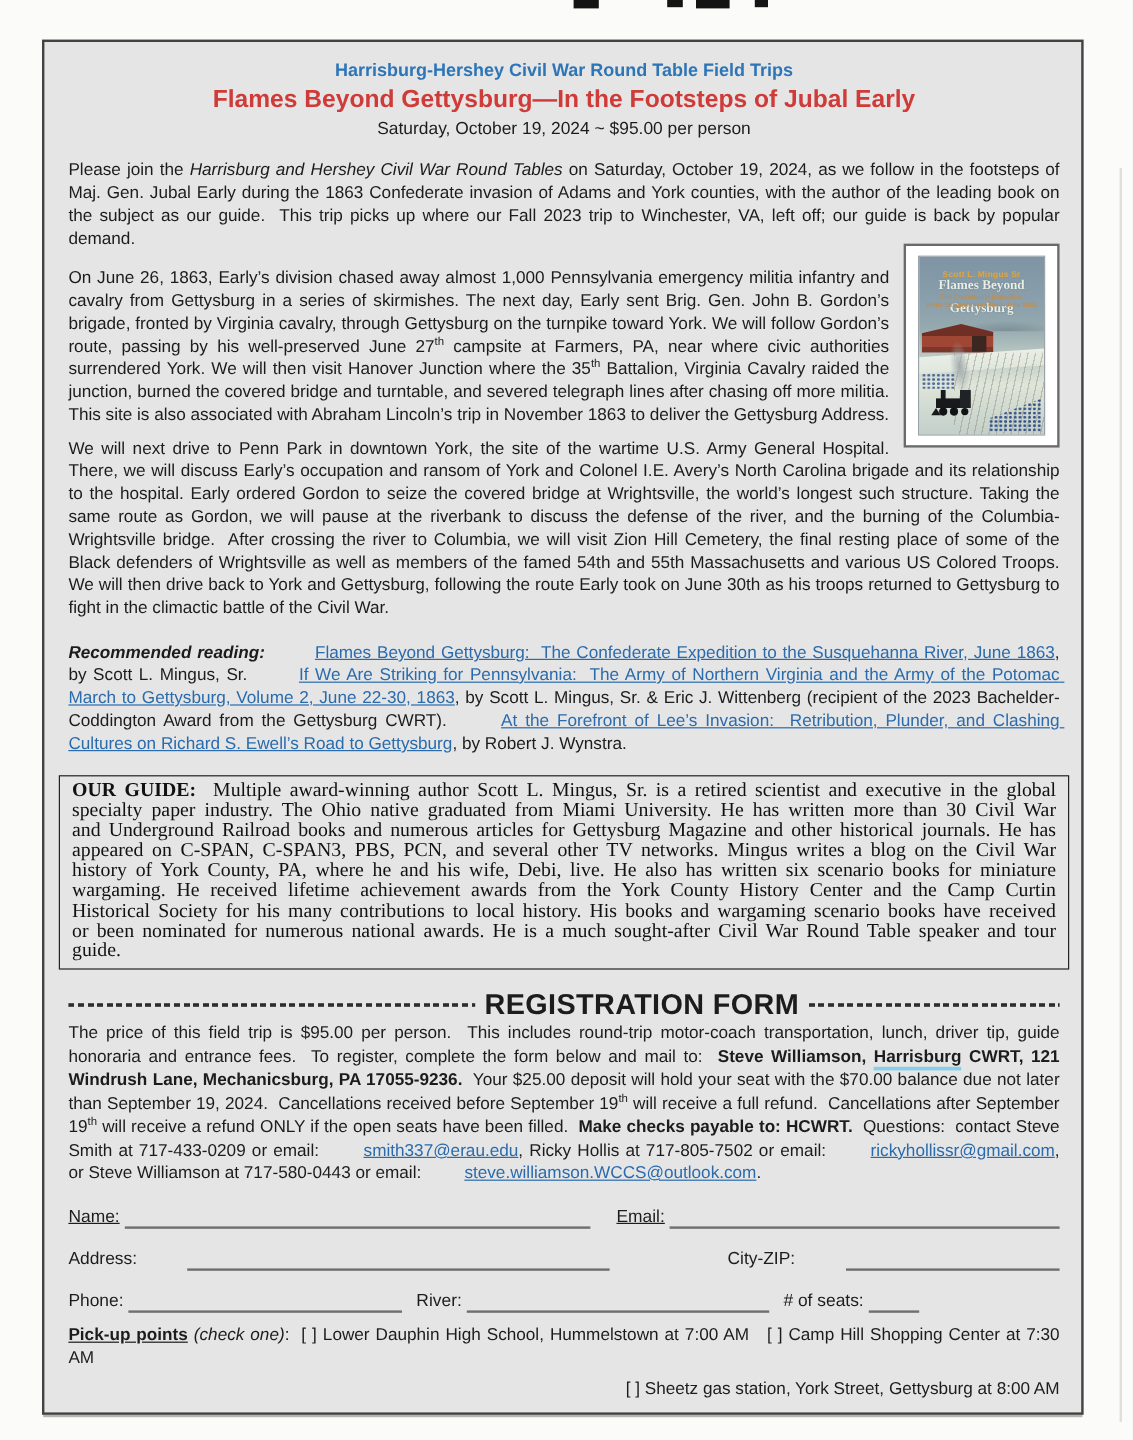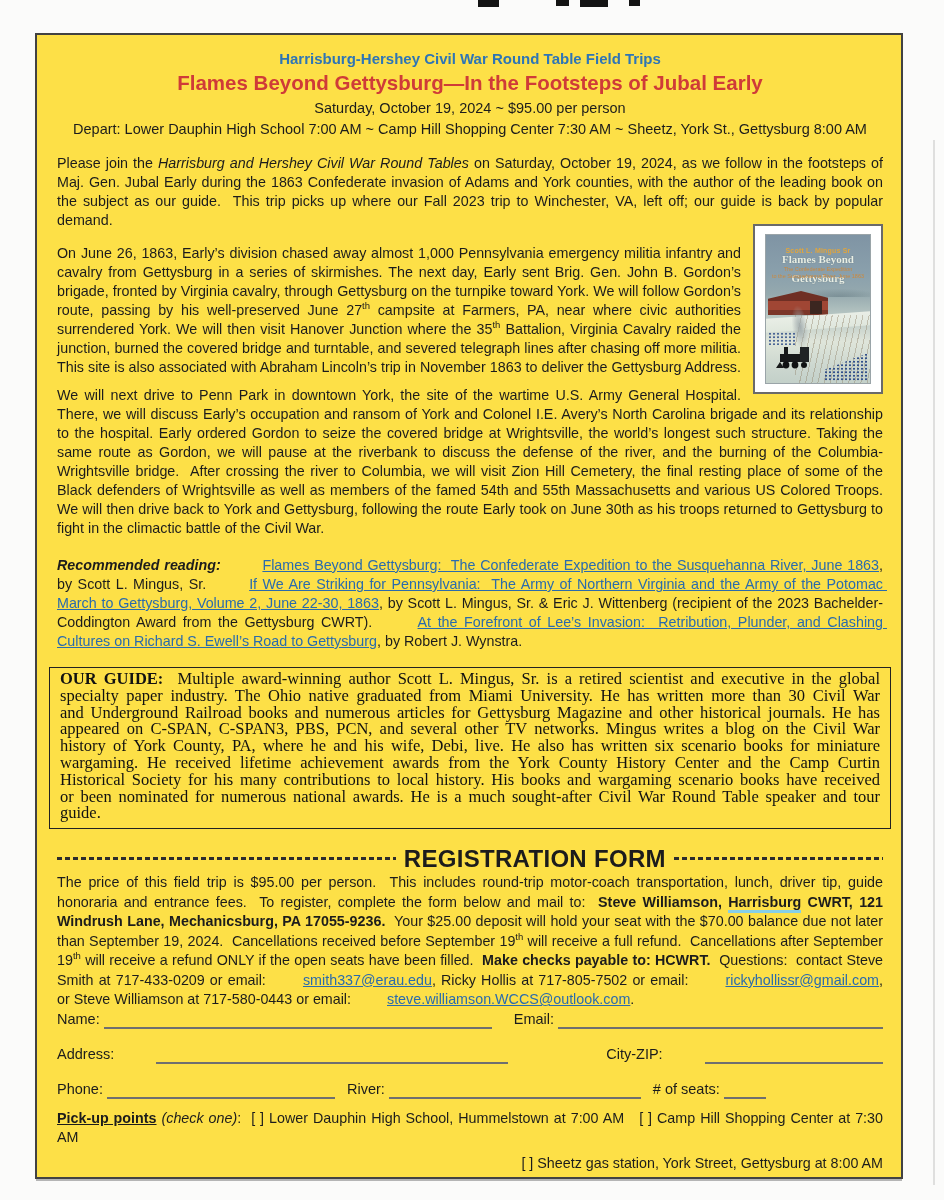--- a/index.html
+++ b/index.html
@@ -18,21 +18,21 @@
     font-size:14.3px;line-height:19px;
     overflow:hidden;
   }
   
   .scan-mark{position:absolute;background:#141414;}
   .paper-edge{position:absolute;left:933px;top:140px;width:2px;height:1045px;background:#cfcfcf;opacity:.65;}
   .pencil-smudge{position:absolute;color:#9a9a9a;font-size:9px;}
 
   .page-frame{
     position:absolute;left:35px;top:33px;width:868px;height:1146px;
-    border:2px solid #424242;background:#fde047;
+    border:2px solid #424242;background:#e5e5e5;
     box-shadow:0 3px 0 -1px #b5b5b5;
   }
   .content{padding:8px 18px 0 20px;}
 
   .c{text-align:center;}
   .org-title{margin-top:6px;font-weight:bold;font-size:15px;color:var(--heading_blue);}
   .trip-title{margin-top:3px;font-weight:bold;font-size:20.5px;line-height:24px;color:var(--title_red);}
   .date-line{margin-top:4px;font-size:14.5px;}
   .depart-line{margin-top:2px;font-size:14.5px;}
 
@@ -87,21 +87,21 @@
 
   
   .reg-header{display:flex;align-items:center;margin-top:20px;}
   .dash-line{height:3px;background:repeating-linear-gradient(90deg,#2d2d2d 0 5px,rgba(0,0,0,0) 5px 8px);}
   .dash-left{flex:1.62;margin-right:8px;}
   .dash-right{flex:1;margin-left:8px;}
   .reg-title{font-weight:bold;font-size:24px;letter-spacing:.3px;white-space:nowrap;}
   .reg-para{margin-top:5px;line-height:19.5px;}
 
   .form-row{display:flex;align-items:flex-end;font-size:14.5px;}
-  .row1{} .row2{margin-top:16px;gap:38px;} .row3{margin-top:16px;}
+  .row1{margin-top:16px;text-decoration:underline;} .row2{margin-top:16px;gap:38px;} .row3{margin-top:16px;}
   .form-row .lbl{white-space:nowrap;padding-right:4px;}
   .wline{border-bottom:2px solid #6f6f6f;height:15px;}
   .sp{width:22px;} .sp-s{width:12px;}
   .fill{flex:1;}
 
   .pickup1{margin-top:10px;}
   .pickup2{margin-top:7px;margin-left:283px;text-align:right;}
   .pen-mark{position:absolute;left:772px;top:40px;}
 </style>
 </head>
@@ -120,21 +120,20 @@
 <div class="pencil-smudge" style="left:260px;top:838px;">· ·</div>
 <div class="pencil-smudge" style="left:425px;top:836px;">· ˙</div>
 <div class="pencil-smudge" style="left:548px;top:836px;">·</div>
 
 <div class="page-frame">
   <div class="content">
 
     <div class="c org-title">Harrisburg-Hershey Civil War Round Table Field Trips</div>
     <div class="c trip-title">Flames Beyond Gettysburg—In the Footsteps of Jubal Early</div>
     <div class="c date-line">Saturday, October 19, 2024 ~ $95.00 per person</div>
-    <div class="c depart-line">Depart:  Lower Dauphin High School 7:00 AM ~ Camp Hill Shopping Center 7:30 AM ~ Sheetz, York St., Gettysburg 8:00 AM</div>
 
     <div class="para p1"><span>Please join the </span><span class="seg-i">Harrisburg and Hershey Civil War Round Tables</span><span> on Saturday, October 19, 2024, as we follow in the footsteps of Maj. Gen. Jubal Early during the 1863 Confederate invasion of Adams and York counties, with the author of the leading book on the subject as our guide.  This trip picks up where our Fall 2023 trip to Winchester, VA, left off; our guide is back by popular demand.</span></div>
 
     <div class="p2">
       <div class="book-frame">
         <div class="book-cover">
           <div class="bc-hills"></div>
           <div class="bc-bridge"></div>
           <div class="bc-bridge-opening"></div>
           <div class="bc-bank"></div>

